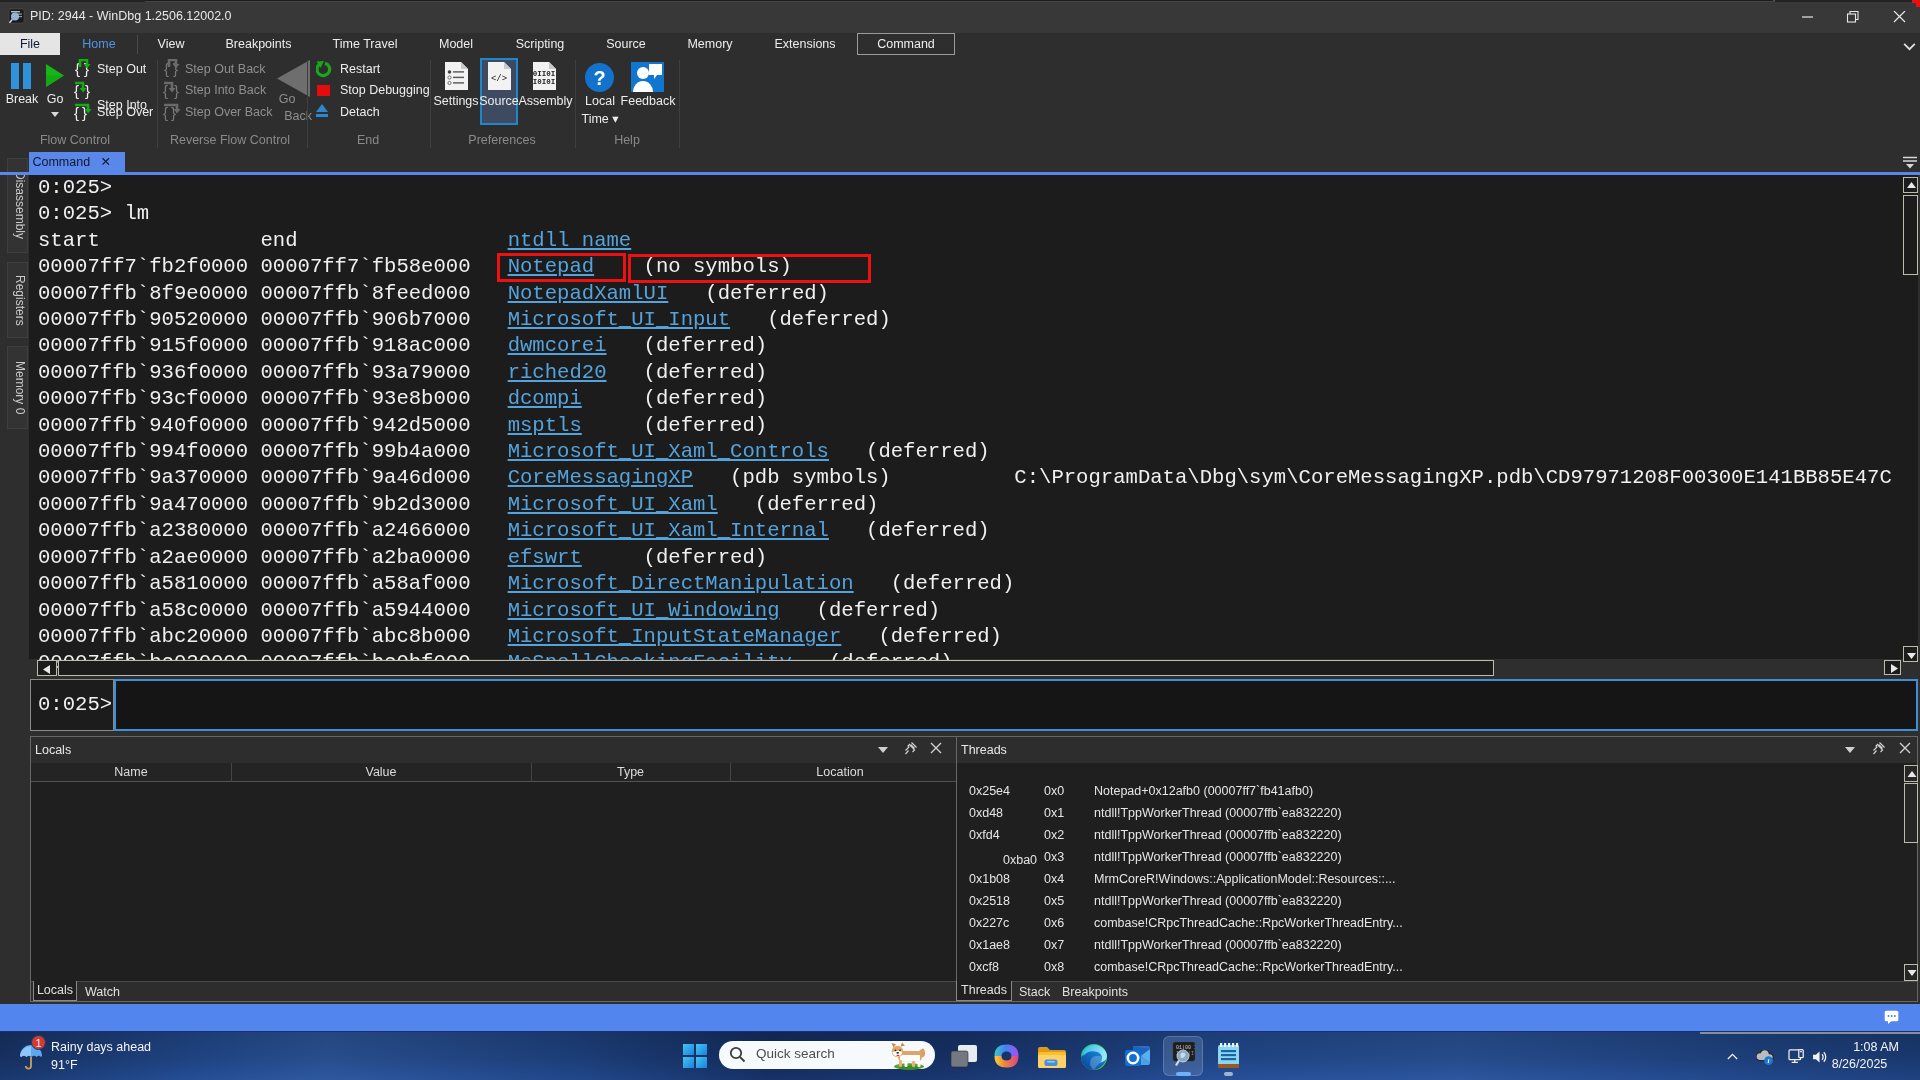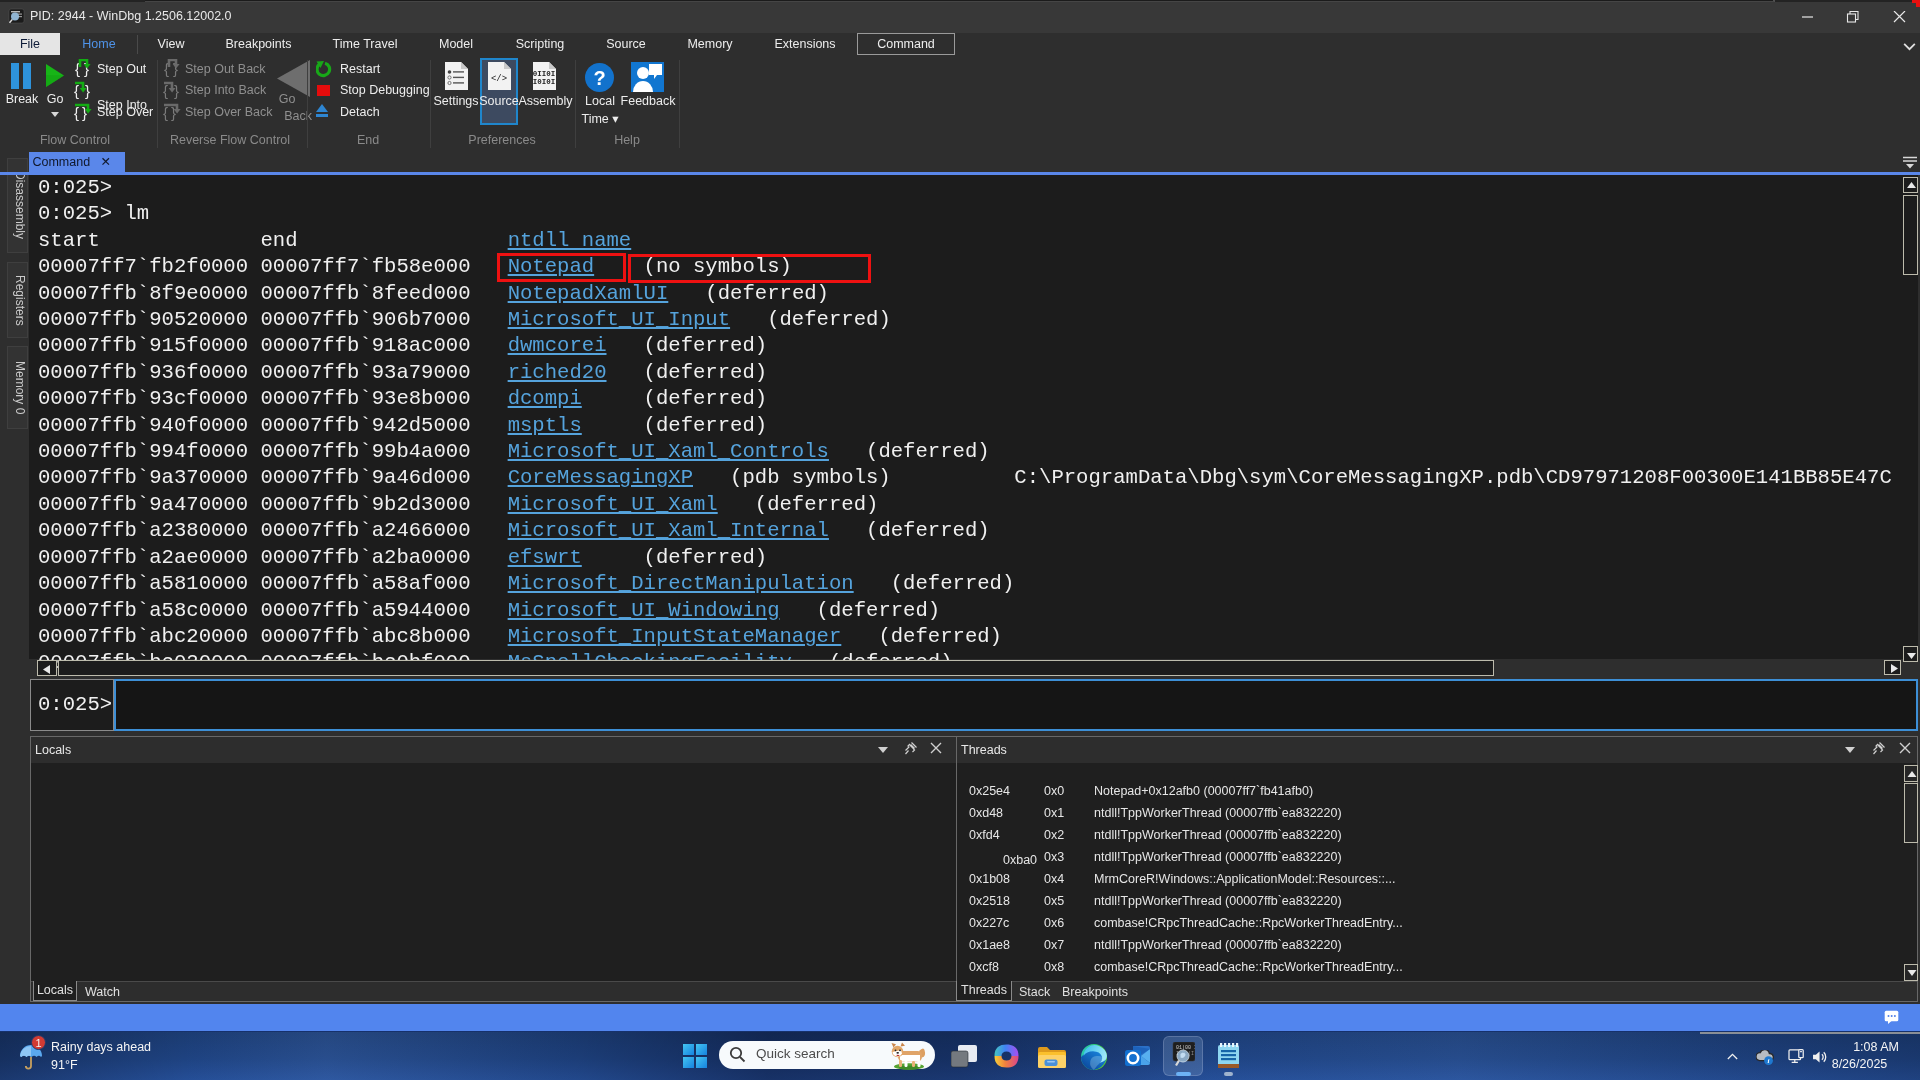--- a/index.html
+++ b/index.html
@@ -319,20 +319,29 @@
       <svg class="abs" style="left:873px;top:4px;" width="14" height="15" viewBox="0 0 14 15">
         <g stroke="#d0d0d0" stroke-width="1.2" fill="none">
         <path d="M7.5 1.5 l5 5 M6 3 l-2 2 1 1 -3.5 3.5 M8.5 11 l2 -2 -1 -1 M4.5 9.5 l-3 3.5"></path>
         <path d="M6.2 3.8 l4 4" stroke-width="2.2"></path>
           </g>
       </svg>
       <svg class="abs" style="left:899px;top:5px;" width="12" height="12" viewBox="0 0 12 12">
         <path d="M1 1 l10 10 M11 1 l-10 10" stroke="#d0d0d0" stroke-width="1.4"></path>
       </svg>
     </div>
+    <div class="phead">
+      <div class="h" style="left:0;width:200px;text-align:center;">Name</div>
+      <div class="h" style="left:200px;width:300px;text-align:center;">Value</div>
+      <div class="h" style="left:500px;width:199px;text-align:center;">Type</div>
+      <div class="h" style="left:699px;width:220px;text-align:center;">Location</div>
+      <div class="pcolsep" style="left:200px;"></div>
+      <div class="pcolsep" style="left:500px;"></div>
+      <div class="pcolsep" style="left:699px;"></div>
+    </div>
     <div class="ptabs">
       <div class="ptab ptab-active" style="left:2px;top:-1px;width:44px;height:20px;line-height:19px;">Locals</div>
       <div class="ptab" style="left:54px;top:3px;">Watch</div>
     </div>
   </div>
   <div class="panel" id="threads" style="left:956px; width:962px;">
     <div class="ptitle">
       <div class="t">Threads</div>
       <svg class="abs" style="left:888px;top:10px;" width="10" height="6" viewBox="0 0 10 6">
           <path d="M0 0 h10 l-5 6 z" fill="#d0d0d0"></path>

